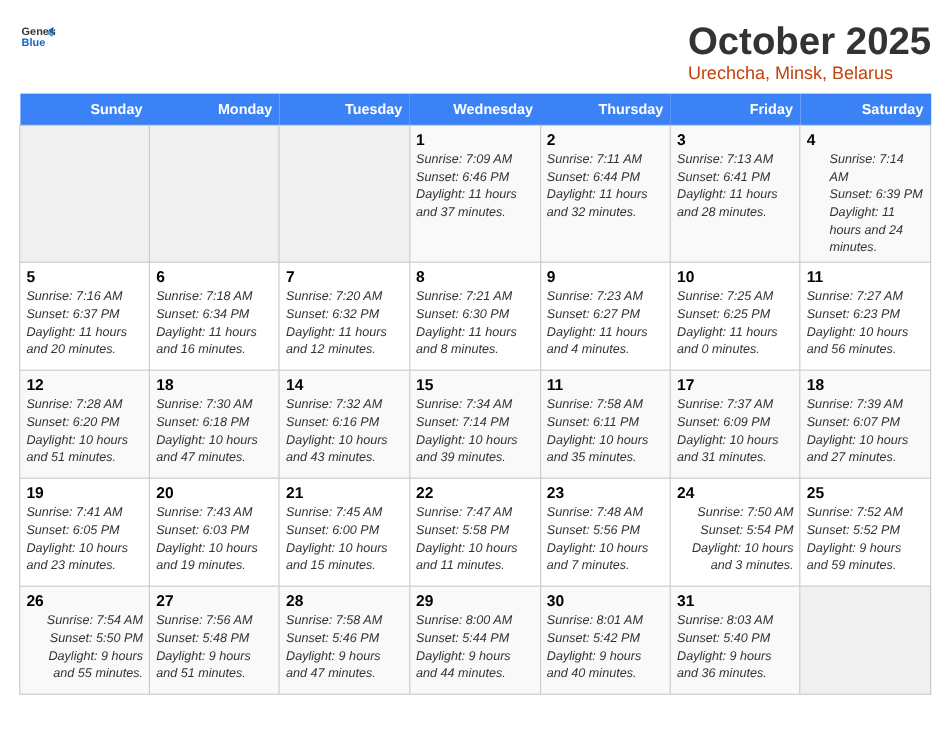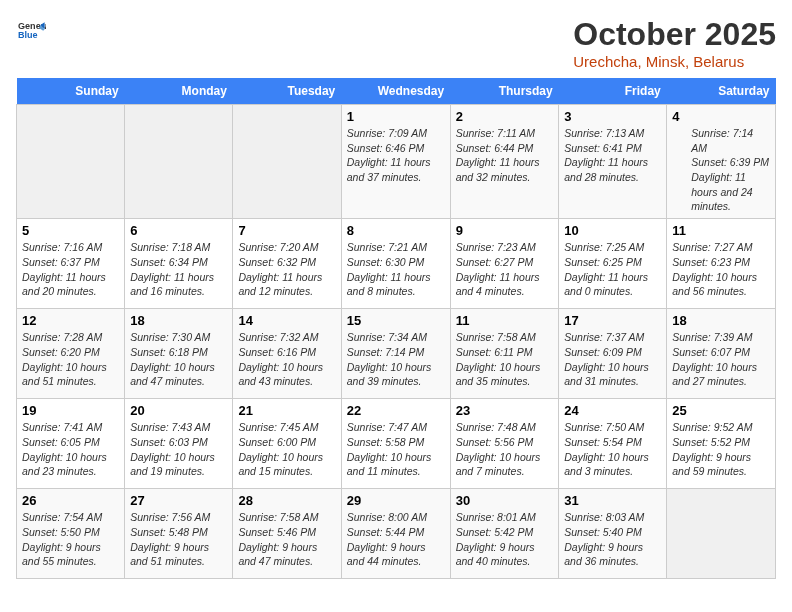--- a/index.html
+++ b/index.html
@@ -257,35 +257,35 @@
 Daylight: 10 hours and 11 minutes.</div>
         </td>
         <td>
           <span class="day-number">23</span>
           <div class="day-info" style="white-space: pre-line;">Sunrise: 7:48 AM
 Sunset: 5:56 PM
 Daylight: 10 hours and 7 minutes.</div>
         </td>
         <td>
           <span class="day-number">24</span>
-          <div class="day-info" style="white-space: pre-line;">Sunrise: 7:50 AM
+          <div class="day-info" style="white-space: pre-line; text-align: right;">Sunrise: 7:50 AM
 Sunset: 5:54 PM
 Daylight: 10 hours and 3 minutes.</div>
         </td>
         <td>
           <span class="day-number">25</span>
-          <div class="day-info" style="white-space: pre-line;">Sunrise: 9:52 AM
+          <div class="day-info" style="white-space: pre-line;">Sunrise: 7:52 AM
 Sunset: 5:52 PM
 Daylight: 9 hours and 59 minutes.</div>
         </td>
       </tr>
       <tr>
         <td>
           <span class="day-number">26</span>
-          <div class="day-info" style="white-space: pre-line;">Sunrise: 7:54 AM
+          <div class="day-info" style="white-space: pre-line; text-align: right;">Sunrise: 7:54 AM
 Sunset: 5:50 PM
 Daylight: 9 hours and 55 minutes.</div>
         </td>
         <td>
           <span class="day-number">27</span>
           <div class="day-info" style="white-space: pre-line;">Sunrise: 7:56 AM
 Sunset: 5:48 PM
 Daylight: 9 hours and 51 minutes.</div>
         </td>
         <td>

